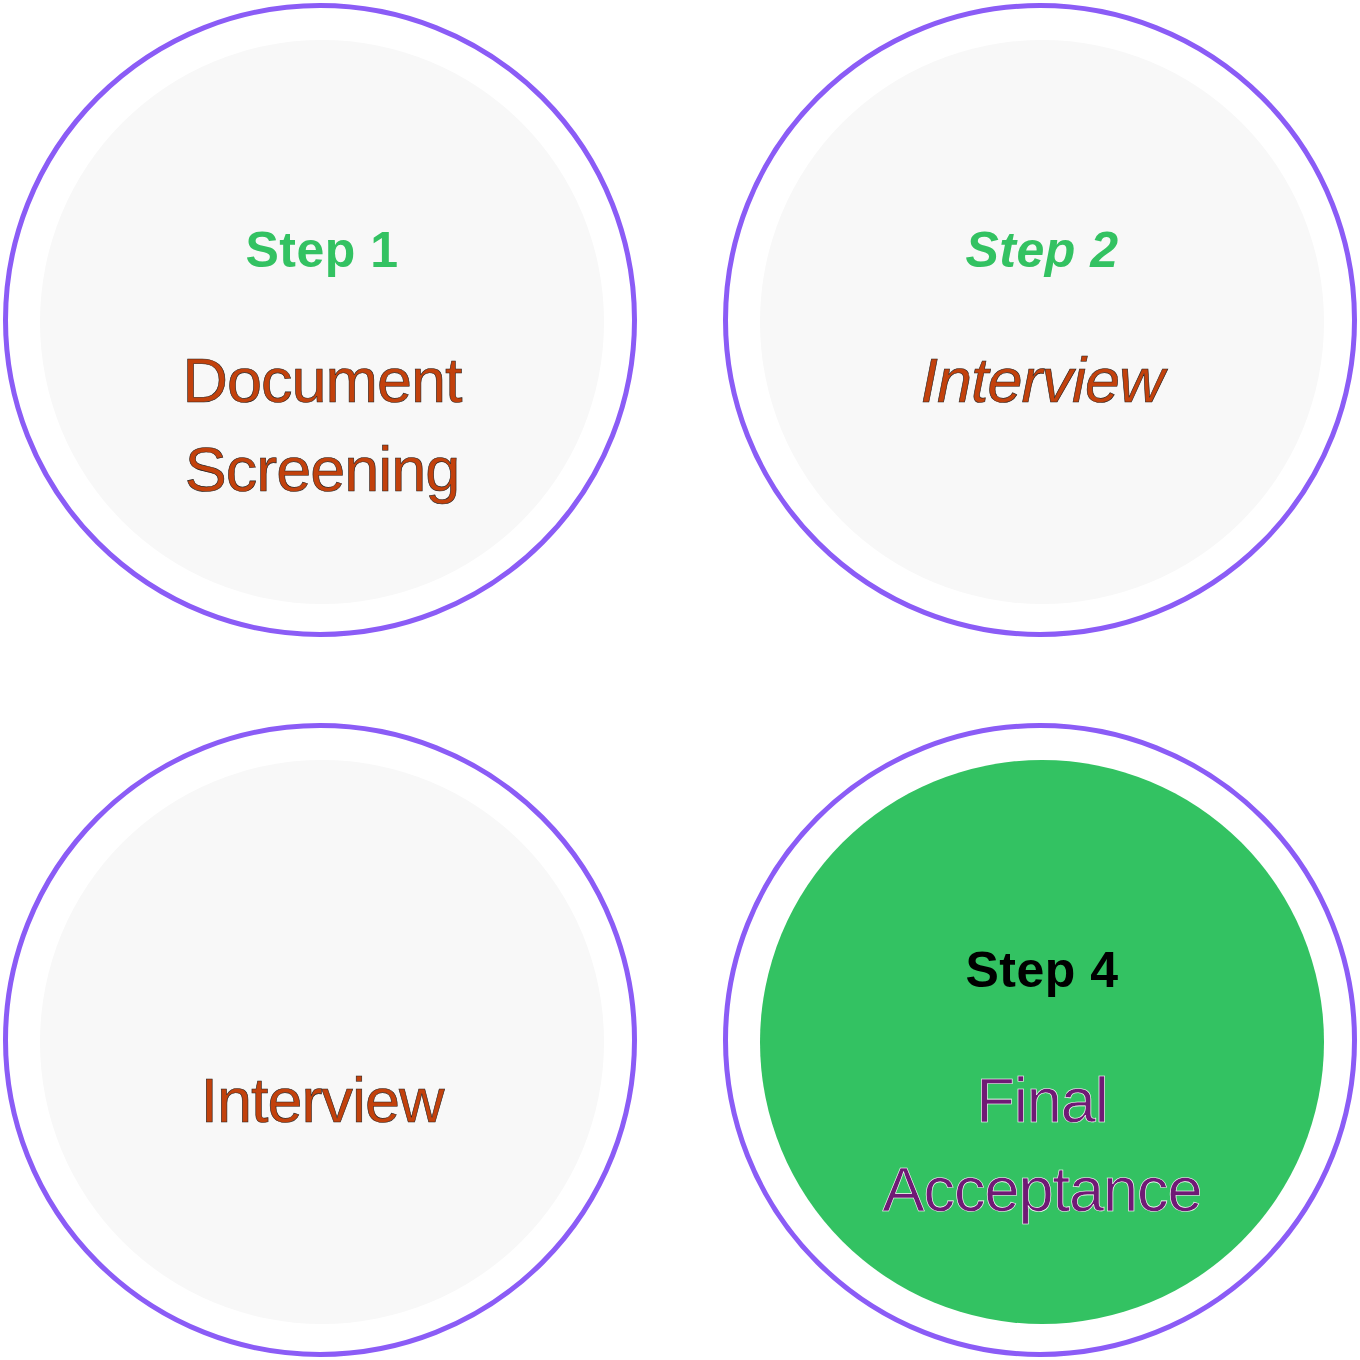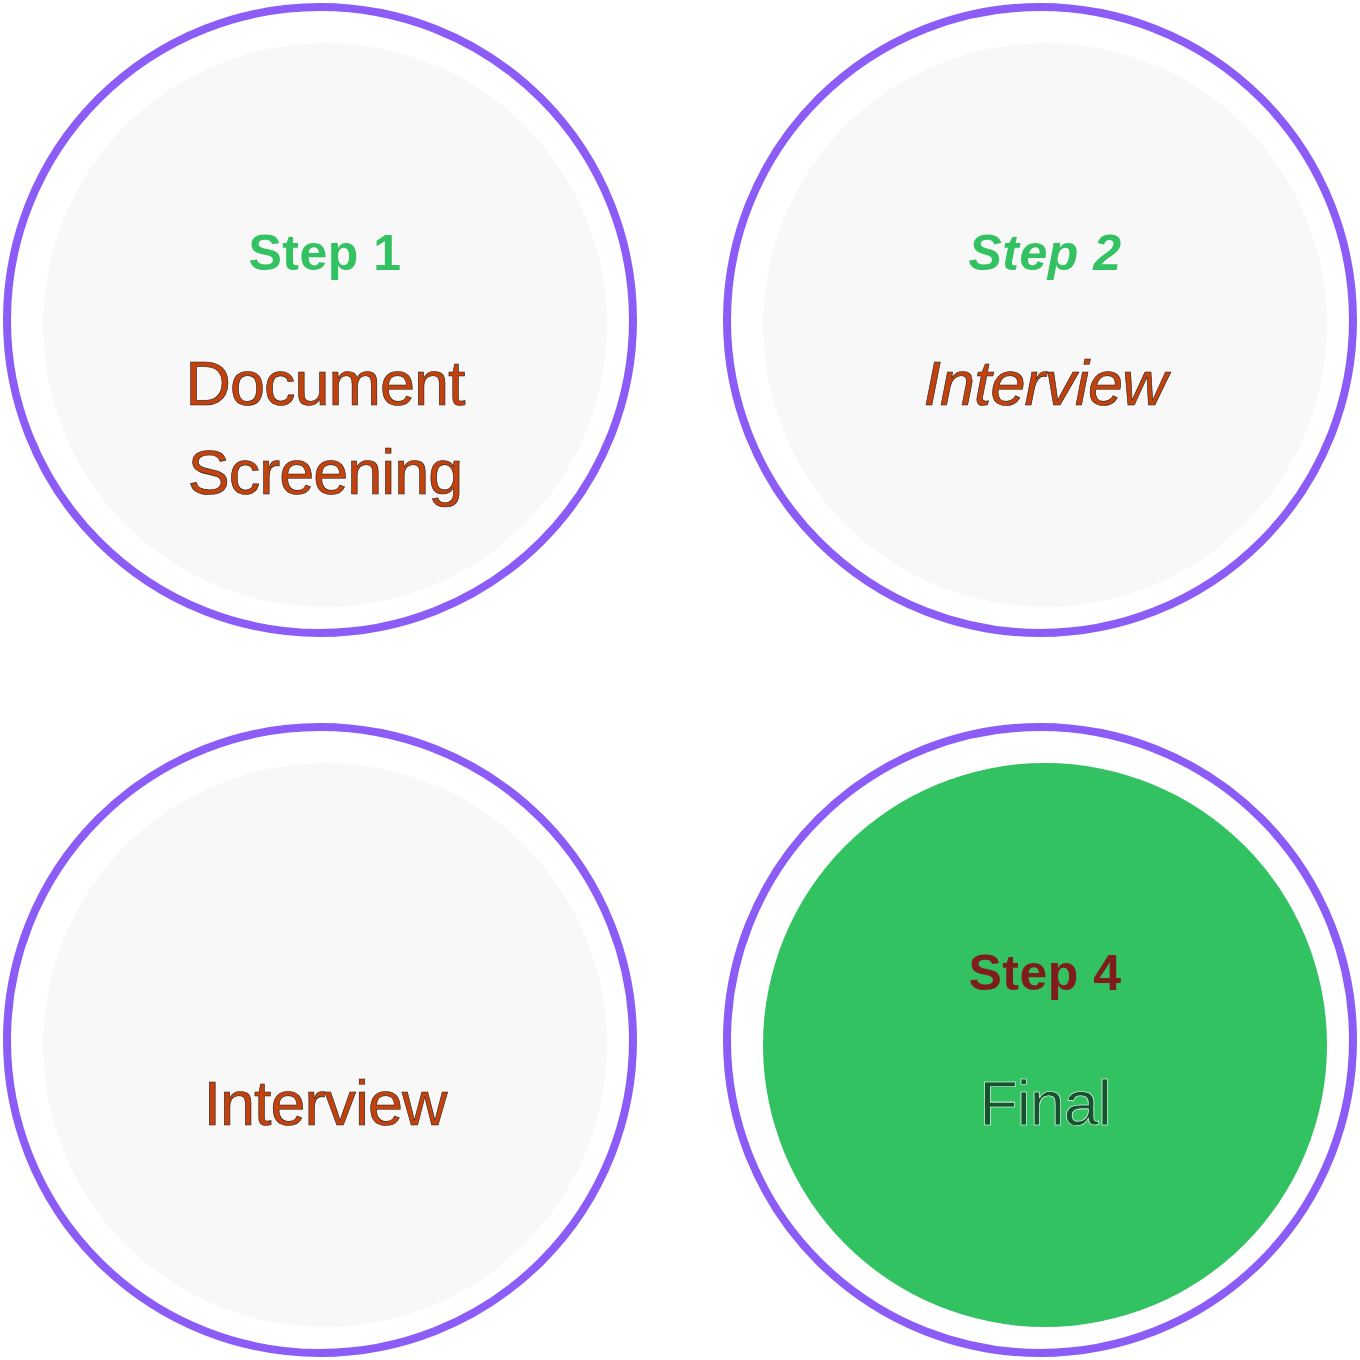--- a/index.html
+++ b/index.html
@@ -1,20 +1,20 @@
 <!DOCTYPE html>
 <html><head>
   <meta charset="utf-8">
   <style>
     html, body { margin: 0; padding: 0; background: #ffffff; }
     body { width: 1360px; height: 1360px; position: relative; overflow: hidden; font-family: "Liberation Sans", "DejaVu Sans", sans-serif; }
     .step {
       position: absolute;
       width: 634px; height: 634px;
-      border: 8px solid #8b5cf6;
+      border: 5px solid #8b5cf6;
       border-radius: 50%;
       box-sizing: border-box;
       background: #ffffff;
     }
     .step .inner {
       position: absolute;
       left: 32px; top: 32px;
       width: 564px; height: 564px;
       border-radius: 50%;
       background: #f8f8f8;
@@ -35,22 +35,22 @@
       position: absolute;
       left: 0; right: 0;
       top: 296px;
       text-align: center;
       font-size: 63px;
       line-height: 89px;
       color: #c2410c;
       letter-spacing: -1px;
       -webkit-text-stroke: 0.6px #222222;
     }
-    .step.active .label { color: #7f1d1d; }
-    .step.active .title { color: #14532d; -webkit-text-stroke: 0.6px #ffffff; }
+    .step.active .label { color: #000000; }
+    .step.active .title { color: #701a75; -webkit-text-stroke: 0.6px #ffffff; }
     .title span { display: block; }
     #s1 { left: 3px; top: 3px; }
     #s2 { left: 723px; top: 3px; font-style: italic; }
     #s3 { left: 3px; top: 723px; }
     #s4 { left: 723px; top: 723px; }
   </style>
 </head>
 <body>
 
 <div class="step" id="s1">
@@ -78,15 +78,16 @@
       <span>Interview</span>
     </div>
   </div>
 </div>
 
 <div class="step active" id="s4">
   <div class="inner">
     <div class="label">Step 4</div>
     <div class="title">
       <span>Final</span>
+      <span>Acceptance</span>
     </div>
   </div>
 </div>
 
 </body></html>

